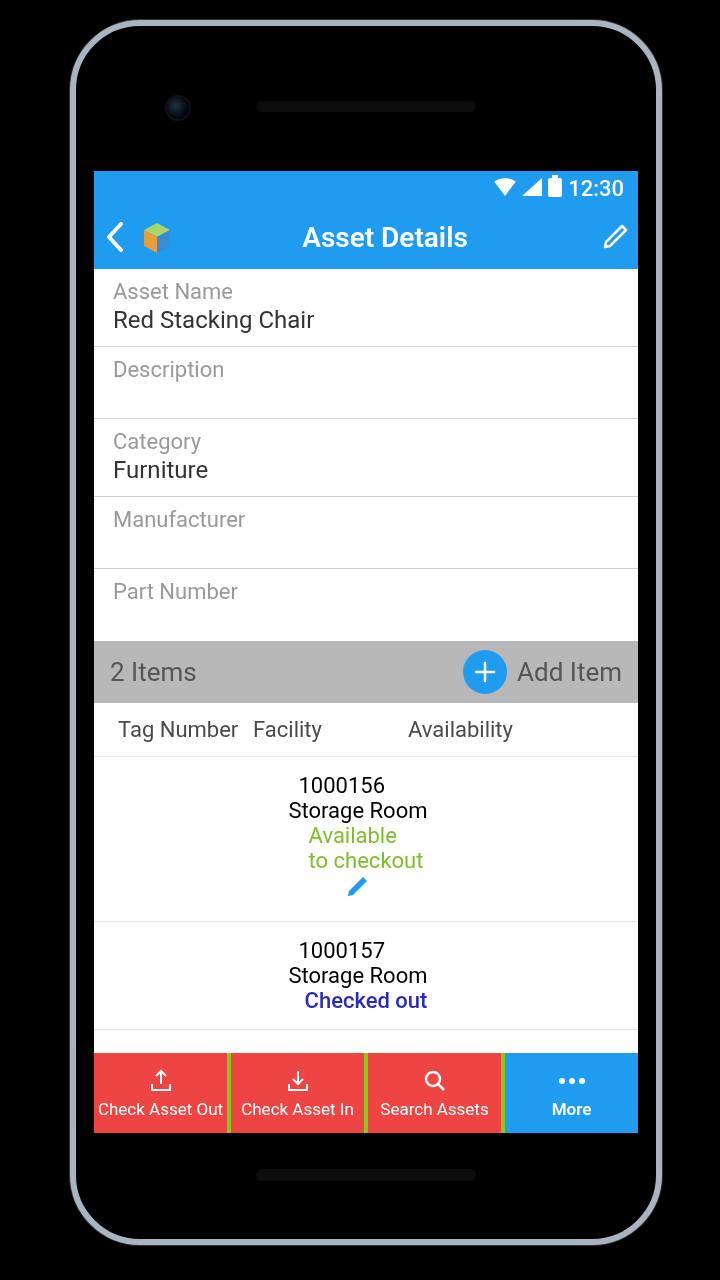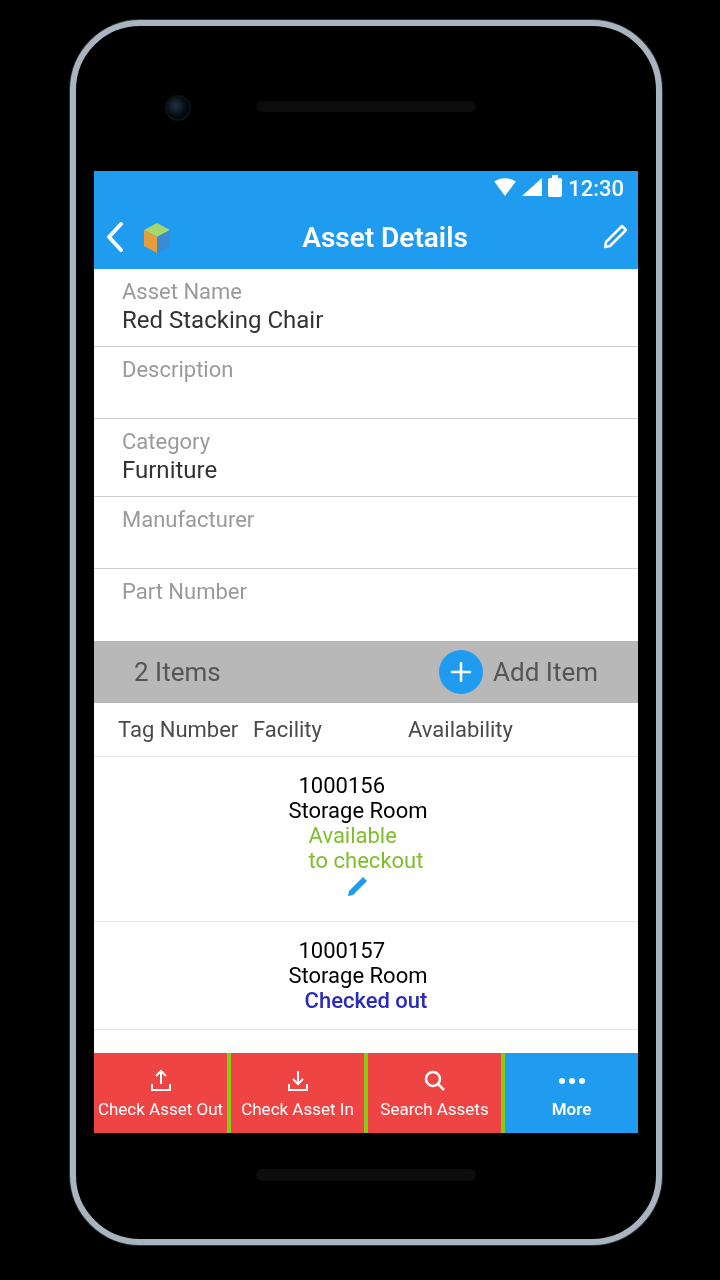--- a/index.html
+++ b/index.html
@@ -97,33 +97,33 @@
   }
   .back-btn { width: 30px; display:flex; align-items:center; justify-content:center; }
   .logo-cube {
     width: 32px; height: 32px; margin-left: 10px;
   }
   .edit-btn { width: 34px; display:flex; align-items:center; justify-content:center; }
 
   .content { flex: 1; background: #fff; overflow-y: auto; }
 
   .field {
-    padding: 10px 24px 12px 28px;
+    padding: 10px 24px 12px 19px;
     border-bottom: 1px solid #cfcfcf;
     min-height: 72px;
   }
   .field .label { color: #9a9a9a; font-size: 22px; margin-bottom: 2px; }
   .field .value { color: #333; font-size: 24px; }
 
   .items-bar {
     background: #b8b8b8;
     height: 62px;
     display: flex;
     align-items: center;
-    padding: 0 40px;
+    padding: 0 16px;
     justify-content: space-between;
   }
   .items-count { color: #555; font-size: 26px; }
   .add-item-wrap { display:flex; align-items:center; gap: 10px; }
   .add-btn {
     width: 44px; height: 44px; border-radius: 50%;
     background: #1f9bf0;
     display:flex; align-items:center; justify-content:center;
     color: #fff; font-size: 30px; font-weight: 300;
   }

